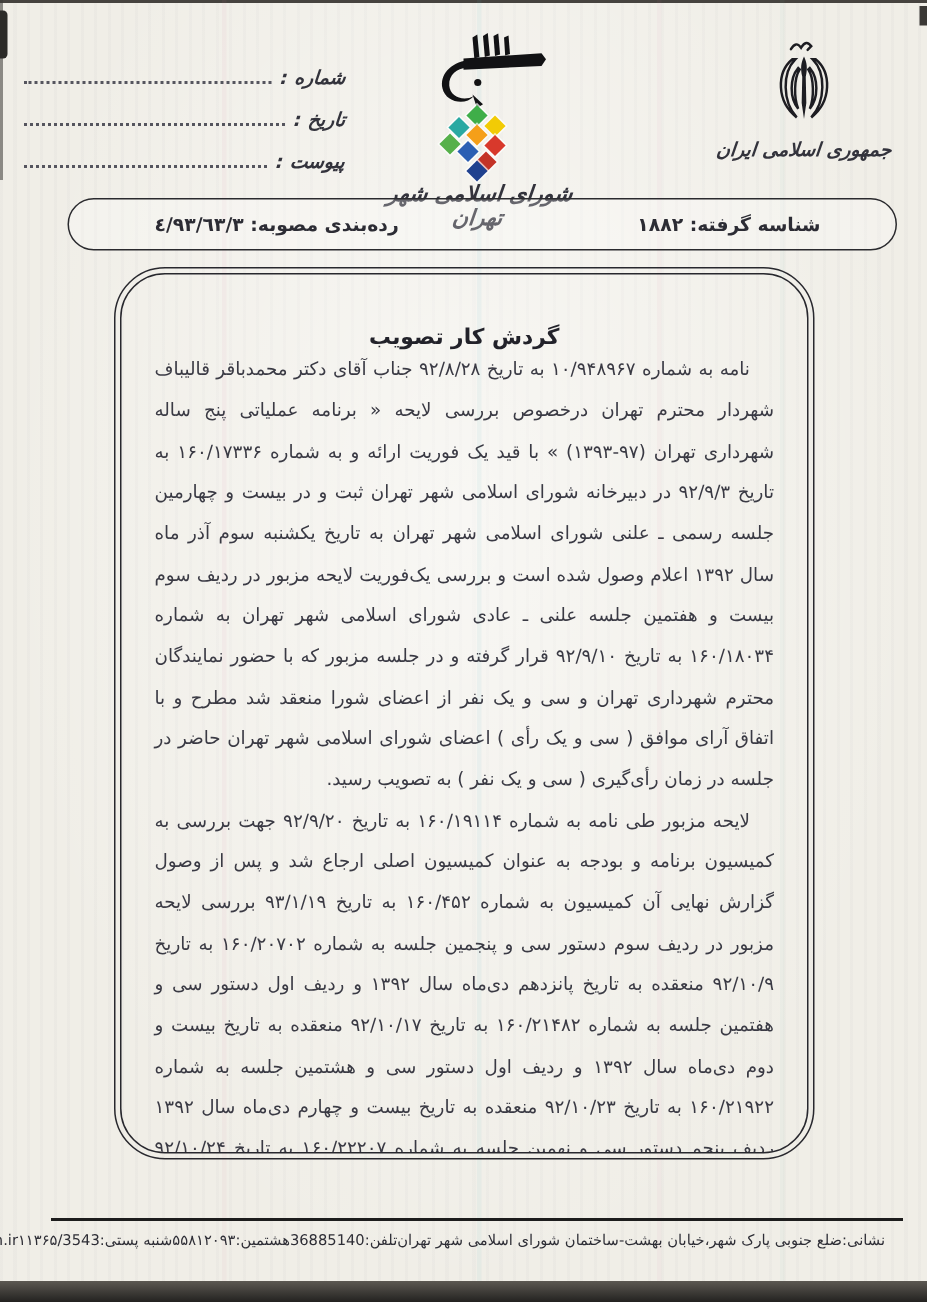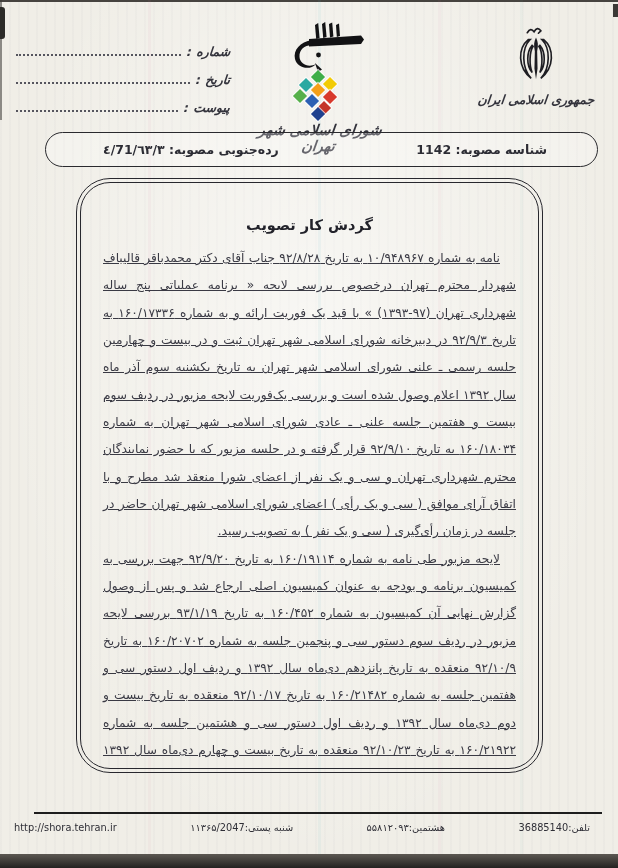--- a/index.html
+++ b/index.html
@@ -53,25 +53,25 @@
   .doc-box{
     position:absolute;top:178px;left:76px;width:465px;height:593px;
     border:1.4px solid #28282e;border-radius:34px;
   }
   .doc-box-inner{
     position:absolute;inset:3px;border:1px solid #28282e;border-radius:30px;
     padding:20px 22px 10px 22px;box-sizing:border-box;overflow:hidden;
   }
   .doc-title{
     text-align:center;font-size:14.5px;font-weight:bold;color:#22222a;
-    margin:14px 0 12px 0;letter-spacing:.3px;
+    margin:14px 0 0 0;letter-spacing:.3px;
   }
   .doc-text p{
     margin:0;font-size:12.2px;line-height:2.24;text-align:justify;
-    color:#3a3a44;text-indent:16px;text-decoration:underline;
+    color:#3a3a44;text-indent:16px;
   }
 
   
   .footer-rule{position:absolute;top:812px;left:34px;right:16px;border-top:2px solid #1d1d1d;}
   .footer-line{
     position:absolute;top:822px;left:14px;right:28px;
     display:flex;justify-content:space-between;align-items:center;
     font-size:9.8px;color:#2e2e36;white-space:nowrap;
   }
   .footer-line .seg{white-space:nowrap;}
@@ -142,41 +142,42 @@
       <span class="field-dots"></span>
     </div>
     <div class="field-row">
       <span class="field-label">پیوست :</span>
       <span class="field-dots"></span>
     </div>
   </div>
 
   <div class="id-bar" dir="rtl">
     <span class="pair">
-      <span>شناسه مصوبه:</span>
-      <span>1142</span>
+      <span>شناسه گرفته:</span>
+      <span>۱۸۸۲</span>
     </span>
     <span class="pair">
-      <span>رده‌جنوبی مصوبه:</span>
-      <span>٤/71/٦٣/٣</span>
+      <span>رده‌بندی مصوبه:</span>
+      <span>٤/٩٣/٦٣/٣</span>
     </span>
   </div>
 
   <div class="doc-box">
     <div class="doc-box-inner" dir="rtl">
       <div class="doc-title">گردش کار تصویب</div>
       <div class="doc-text">
         <p>نامه به شماره ۱۰/۹۴۸۹۶۷ به تاریخ ۹۲/۸/۲۸ جناب آقای دکتر محمدباقر قالیباف شهردار محترم تهران درخصوص بررسی لایحه « برنامه عملیاتی پنج ساله شهرداری تهران (۹۷-۱۳۹۳) » با قید یک فوریت ارائه و به شماره ۱۶۰/۱۷۳۳۶ به تاریخ ۹۲/۹/۳ در دبیرخانه شورای اسلامی شهر تهران ثبت و در بیست و چهارمین جلسه رسمی ـ علنی شورای اسلامی شهر تهران به تاریخ یکشنبه سوم آذر ماه سال ۱۳۹۲ اعلام وصول شده است و بررسی یک‌فوریت لایحه مزبور در ردیف سوم بیست و هفتمین جلسه علنی ـ عادی شورای اسلامی شهر تهران به شماره ۱۶۰/۱۸۰۳۴ به تاریخ ۹۲/۹/۱۰ قرار گرفته و در جلسه مزبور که با حضور نمایندگان محترم شهرداری تهران و سی و یک نفر از اعضای شورا منعقد شد مطرح و با اتفاق آرای موافق ( سی و یک رأی ) اعضای شورای اسلامی شهر تهران حاضر در جلسه در زمان رأی‌گیری ( سی و یک نفر ) به تصویب رسید.</p>
         <p>لایحه مزبور طی نامه به شماره ۱۶۰/۱۹۱۱۴ به تاریخ ۹۲/۹/۲۰ جهت بررسی به کمیسیون برنامه و بودجه به عنوان کمیسیون اصلی ارجاع شد و پس از وصول گزارش نهایی آن کمیسیون به شماره ۱۶۰/۴۵۲ به تاریخ ۹۳/۱/۱۹ بررسی لایحه مزبور در ردیف سوم دستور سی و پنجمین جلسه به شماره ۱۶۰/۲۰۷۰۲ به تاریخ ۹۲/۱۰/۹ منعقده به تاریخ پانزدهم دی‌ماه سال ۱۳۹۲ و ردیف اول دستور سی و هفتمین جلسه به شماره ۱۶۰/۲۱۴۸۲ به تاریخ ۹۲/۱۰/۱۷ منعقده به تاریخ بیست و دوم دی‌ماه سال ۱۳۹۲ و ردیف اول دستور سی و هشتمین جلسه به شماره ۱۶۰/۲۱۹۲۲ به تاریخ ۹۲/۱۰/۲۳ منعقده به تاریخ بیست و چهارم دی‌ماه سال ۱۳۹۲ ردیف پنجم دستور سی و نهمین جلسه به شماره ۱۶۰/۲۲۲۰۷ به تاریخ ۹۲/۱۰/۲۴ منعقده به تاریخ یکم بهمن‌ماه سال ۱۳۹۲ و ردیف چهارم دستور چهلمین جلسه به شماره ۱۶۰/۲۲۷۸۷ به تاریخ ۹۲/۱۱/۲ منعقده به تاریخ یکشنبه ششم بهمن‌ماه سال ۱۳۹۲ و ردیف یازدهم دستور چهل و یکمین جلسه به شماره ۱۶۰/۲۳۲۸۳ به تاریخ ۹۲/۱۱/۷ منعقده به تاریخ سه‌شنبه هشتم بهمن‌ماه سال ۱۳۹۲ و ردیف دوم دستور چهل و دومین جلسه به شماره</p>
       </div>
     </div>
   </div>
 
   <div class="footer-rule"></div>
   <div class="footer-line" dir="rtl">
+    <span class="seg">نشانی:ضلع جنوبی پارک شهر،خیابان بهشت-ساختمان شورای اسلامی شهر تهران</span>
     <span class="seg"><span>تلفن:</span><span>36885140</span></span>
     <span class="seg"><span>هشتمین:</span><span>۵۵۸۱۲۰۹۳</span></span>
-    <span class="seg"><span>شنبه پستی:</span><span>۱۱۳۶۵/2047</span></span>
+    <span class="seg"><span>شنبه پستی:</span><span>۱۱۳۶۵/3543</span></span>
     <span class="seg url">http://shora.tehran.ir</span>
   </div>
   <div class="bottom-bar"></div>
 
 </div>
 
 </body></html>

